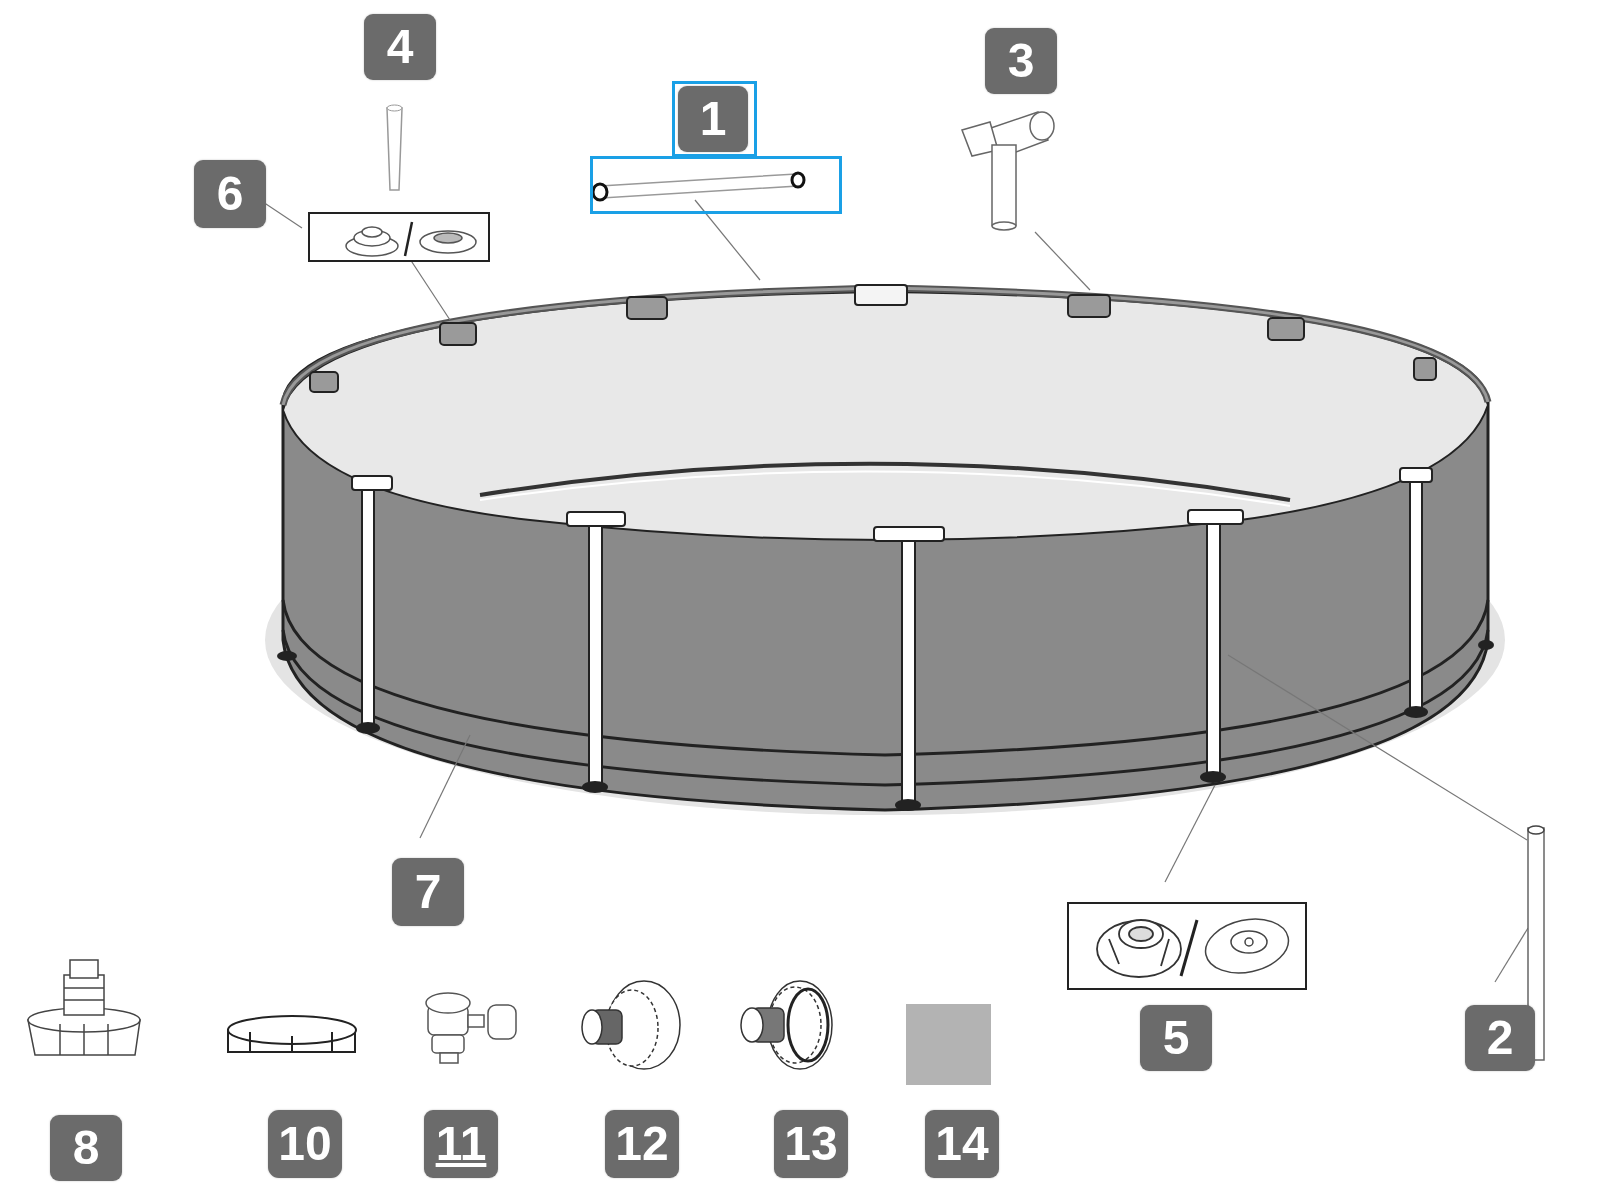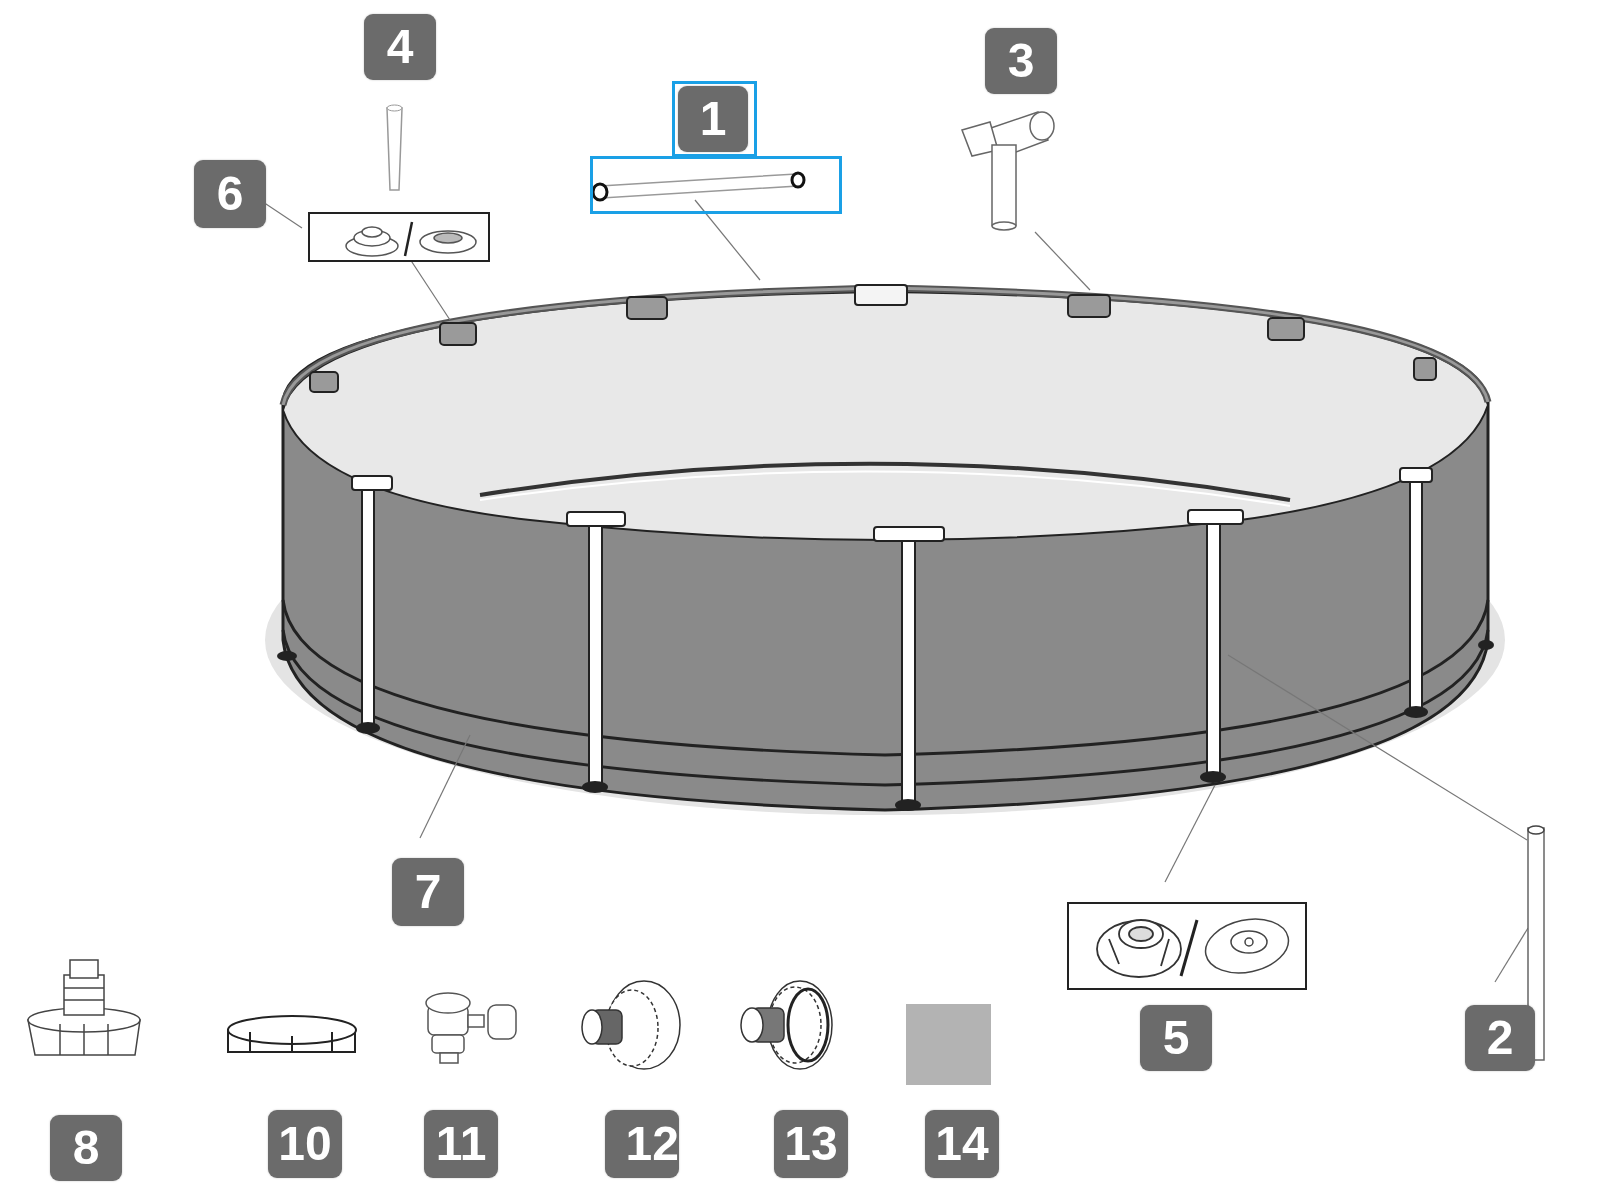--- a/index.html
+++ b/index.html
@@ -212,27 +212,27 @@
     </div>
   <div class="badge" style="left:194px;top:160px;width:72px;height:68px;">
       <span>6</span>
     </div>
   <div class="badge" style="left:392px;top:858px;width:72px;height:68px;">
       <span>7</span>
     </div>
   <div class="badge" style="left:50px;top:1115px;width:72px;height:66px;">
       <span>8</span>
     </div>
-  <div class="badge" style="left:268px;top:1110px;width:74px;height:68px;">
+  <div class="badge" style="left:268px;top:1110px;width:74px;height:68px;border-radius:11px;">
       <span>10</span>
     </div>
-  <div class="badge" style="left:424px;top:1110px;width:74px;height:68px;">
+  <div class="badge" style="left:424px;top:1110px;width:74px;height:68px;text-decoration:underline;">
       <span>11</span>
     </div>
-  <div class="badge" style="left:605px;top:1110px;width:74px;height:68px;justify-content:flex-end;">
+  <div class="badge" style="left:605px;top:1110px;width:74px;height:68px;">
       <span>12</span>
     </div>
   <div class="badge" style="left:774px;top:1110px;width:74px;height:68px;">
       <span>13</span>
     </div>
   <div class="badge" style="left:925px;top:1110px;width:74px;height:68px;justify-content:center;">
       <span>14</span>
     </div>
 
 </div>

